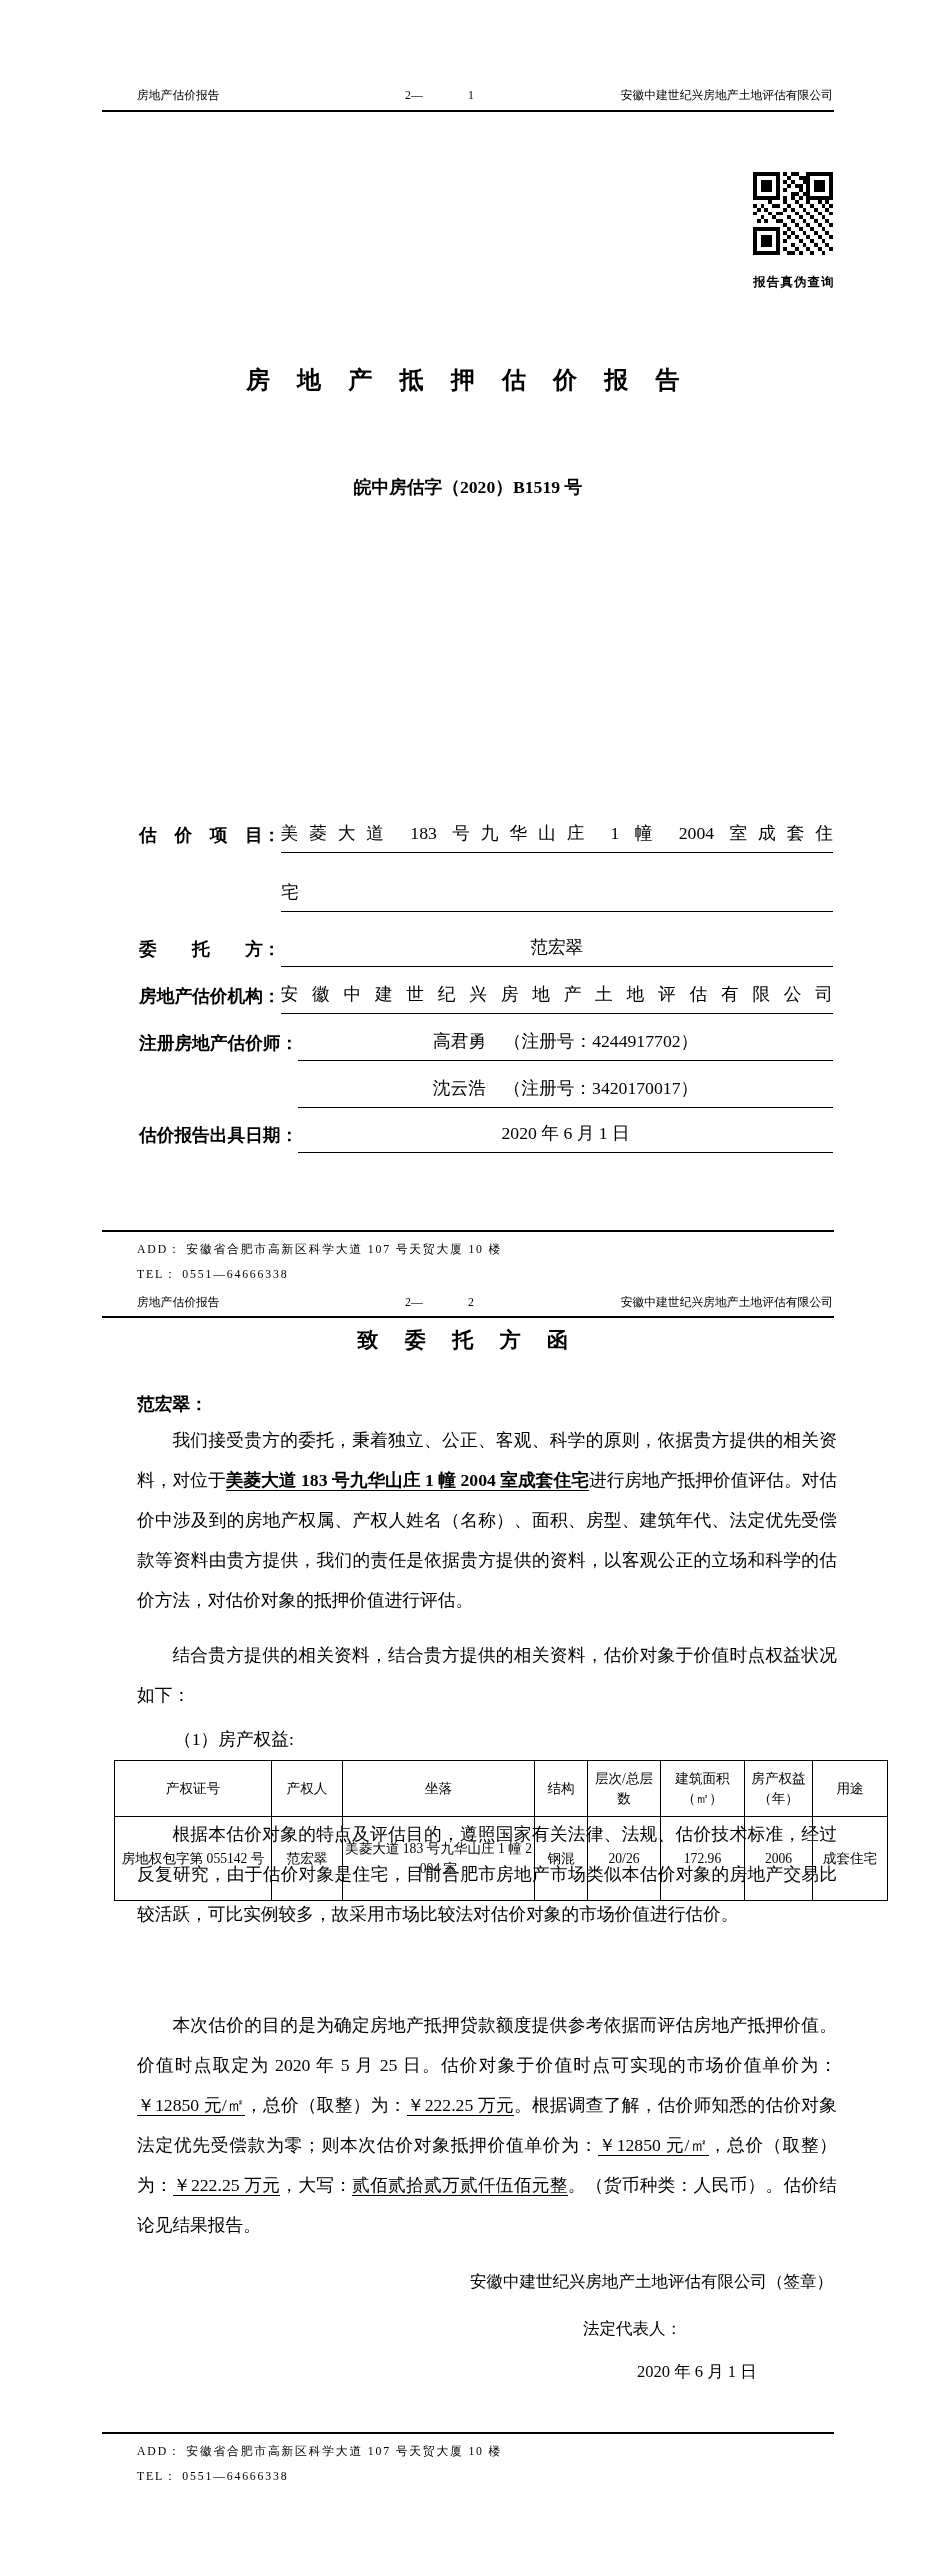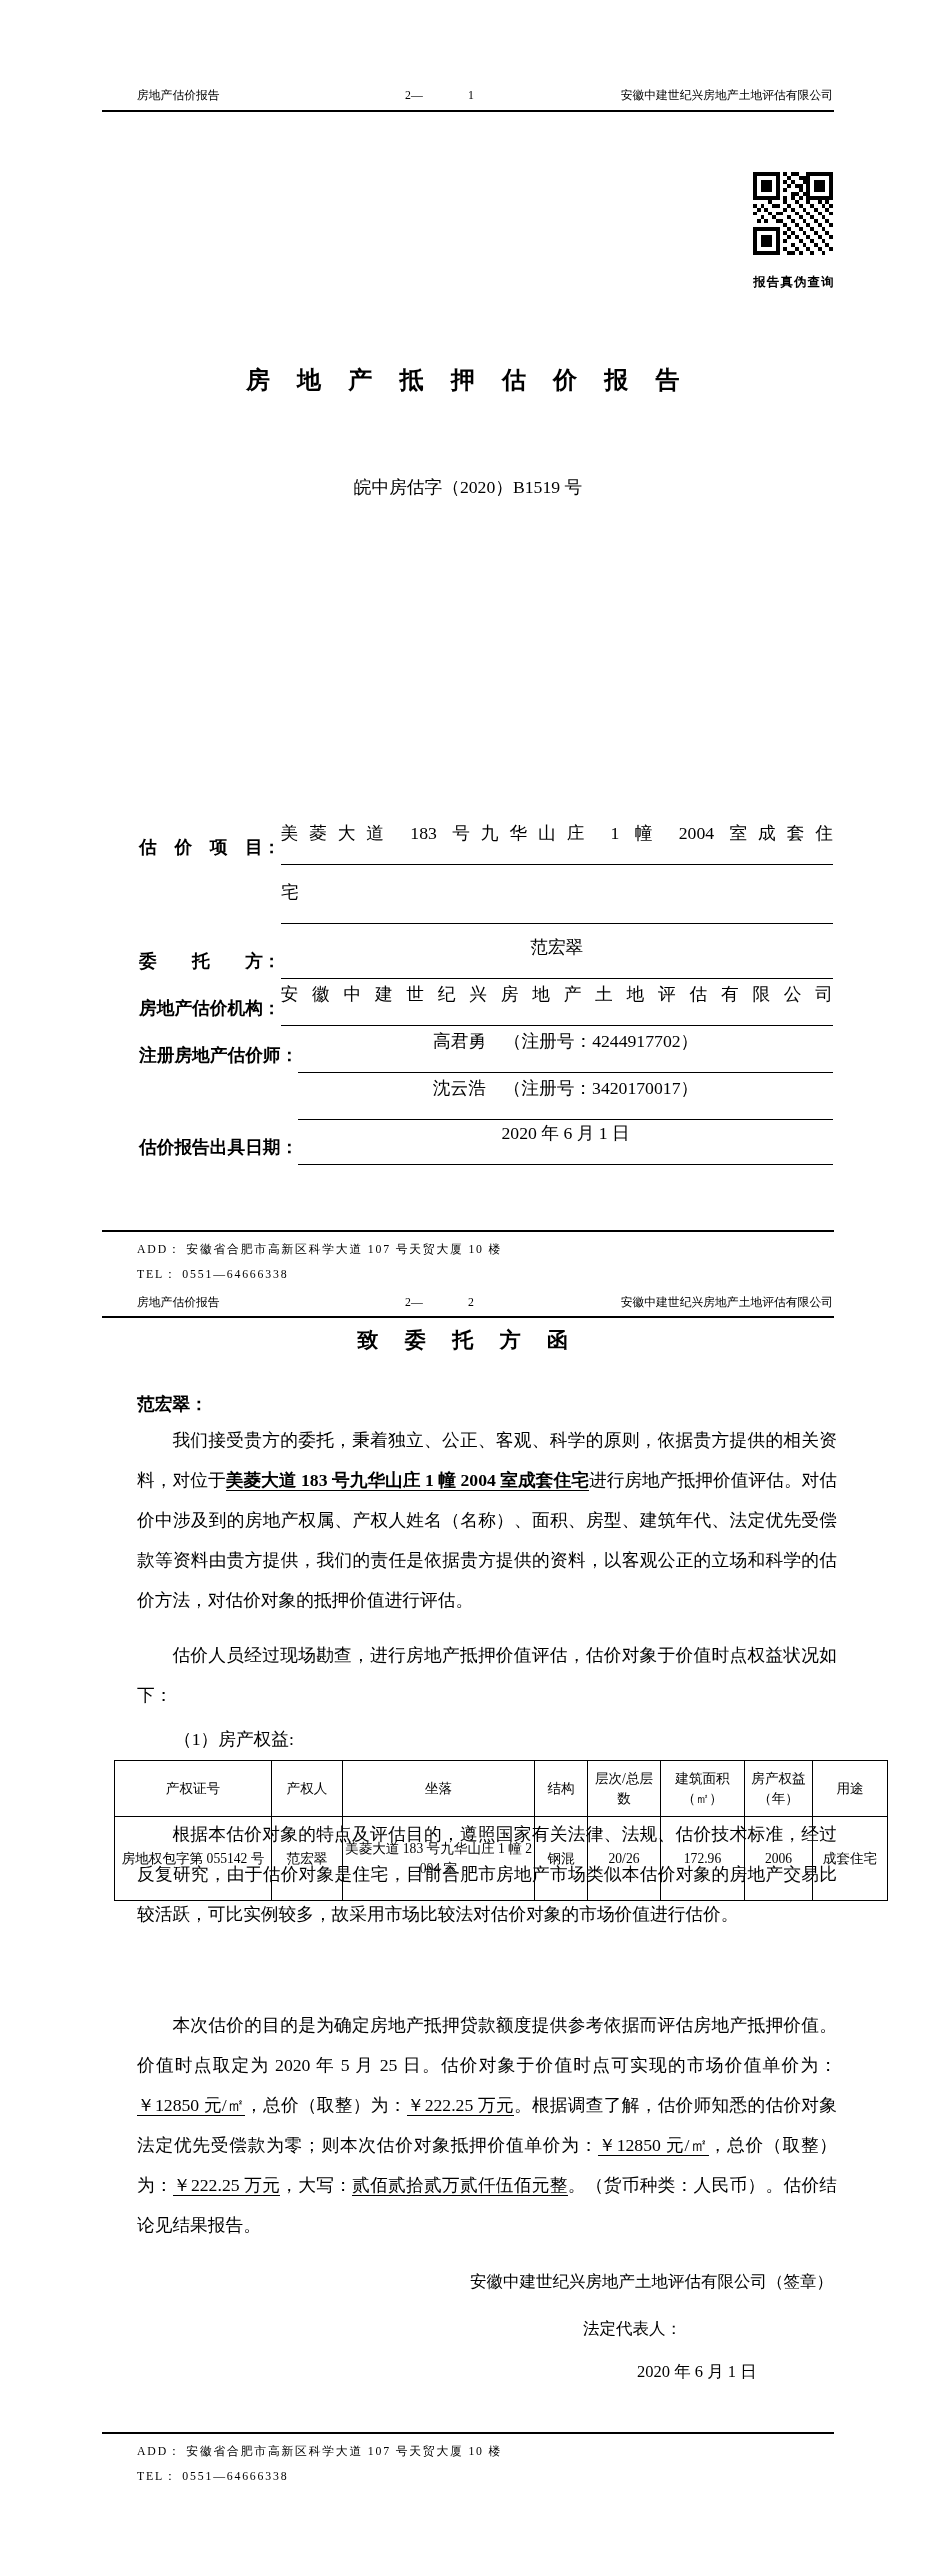--- a/index.html
+++ b/index.html
@@ -16,25 +16,25 @@
   .runhead{left:137px;width:696px;height:15.3px;font-size:11.8px;}
   .runhead .h-left{position:absolute;left:0;top:0;}
   .runhead .h-sep{position:absolute;left:268px;top:0;}
   .runhead .h-num{position:absolute;left:331px;top:0;}
   .runhead .h-right{position:absolute;right:0;top:0;}
   .rule{left:102px;width:732px;height:2.4px;background:#000;}
   .runfoot{left:137px;font-size:11.8px;line-height:25px;letter-spacing:1.8px;}
   
   .qr-cap{font-weight:bold;font-size:12.4px;letter-spacing:1.2px;text-align:center;}
   .main-title{left:0;width:936px;text-align:center;font-size:24px;font-weight:bold;letter-spacing:10.6px;}
-  .doc-no{left:0;width:936px;text-align:center;font-size:17.7px;font-weight:normal;}
+  .doc-no{left:0;width:936px;text-align:center;font-size:17.7px;font-weight:bold;}
   .frow{left:139px;width:694px;display:flex;align-items:flex-end;font-size:17.7px;}
   .flabel{font-weight:bold;white-space:pre;padding-bottom:5.9px;flex:none;}
   .fspacer{flex:none;}
-  .fv{flex:1;border-bottom:1.8px solid #000;padding-bottom:19px;white-space:pre;}
+  .fv{flex:1;border-bottom:1.8px solid #000;padding-bottom:7px;white-space:pre;}
   .fv.just{text-align:justify;text-align-last:justify;white-space:normal;}
   .fv.center{text-align:center;}
   
   .letter-title{left:0;width:936px;text-align:center;font-size:21px;font-weight:bold;letter-spacing:10.6px;}
   .salutation{left:137px;font-size:17.7px;font-weight:bold;}
   .para{left:137px;width:700px;font-size:17.7px;line-height:40px;text-align:justify;text-indent:2em;}
   .para .em{font-weight:bold;border-bottom:1.2px solid #000;}
   .para .b{font-weight:normal;}
   .para .bu{font-weight:normal;border-bottom:1.2px solid #000;}
   .item{left:174px;font-size:17.7px;}
@@ -120,21 +120,21 @@
   </div>
   <div class="abs rule" style="top:1316px;"></div>
 
   <div class="abs letter-title" style="top:1326px;">致 委 托 方 函</div>
   <div class="abs salutation" style="top:1392px;">范宏翠：</div>
 
   <div class="abs para" style="top:1420px;">
     <span>我们接受贵方的委托，秉着独立、公正、客观、科学的原则，依据贵方提供的相关资料，对位于</span><span class="em">美菱大道 183 号九华山庄 1 幢 2004 室成套住宅</span><span>进行房地产抵押价值评估。对估价中涉及到的房地产权属、产权人姓名（名称）、面积、房型、建筑年代、法定优先受偿款等资料由贵方提供，我们的责任是依据贵方提供的资料，以客观公正的立场和科学的估价方法，对估价对象的抵押价值进行评估。</span>
   </div>
 
-  <div class="abs para" style="top:1635px;">估价人员经过现场勘查，进行房地产抵押价值评估，估价对象于价值时点权益状况如下：</div>
+  <div class="abs para" style="top:1635px;">结合贵方提供的相关资料，结合贵方提供的相关资料，估价对象于价值时点权益状况如下：</div>
 
   <div class="abs item" style="top:1727px;">（1）房产权益:</div>
 
   <table class="abs rights" style="top:1760px;">
     <colgroup>
       <col style="width:157px">
         <col style="width:71px">
         <col style="width:192px">
         <col style="width:53px">
       <col style="width:73px">

